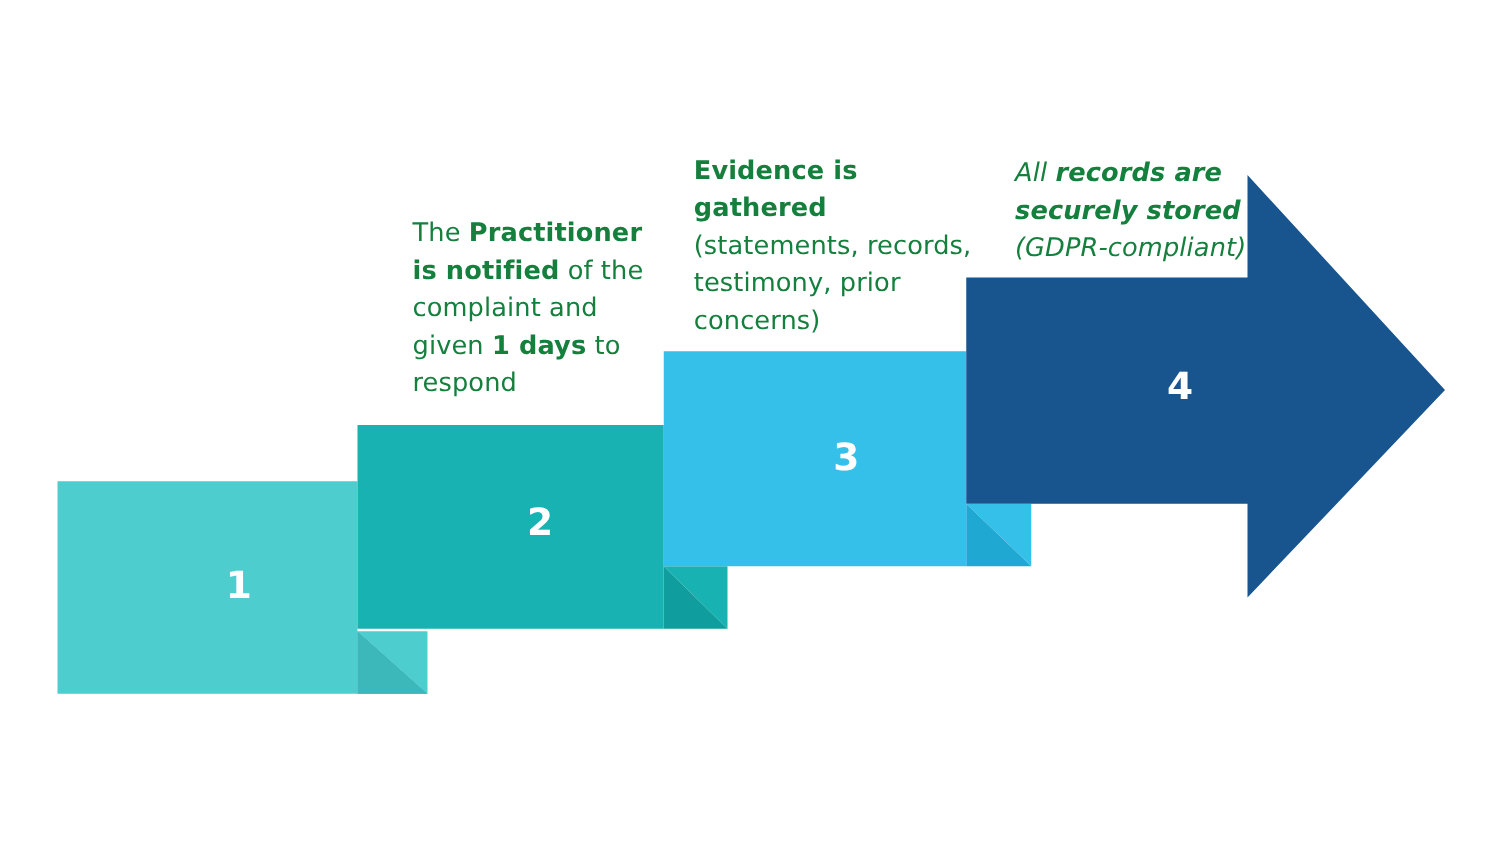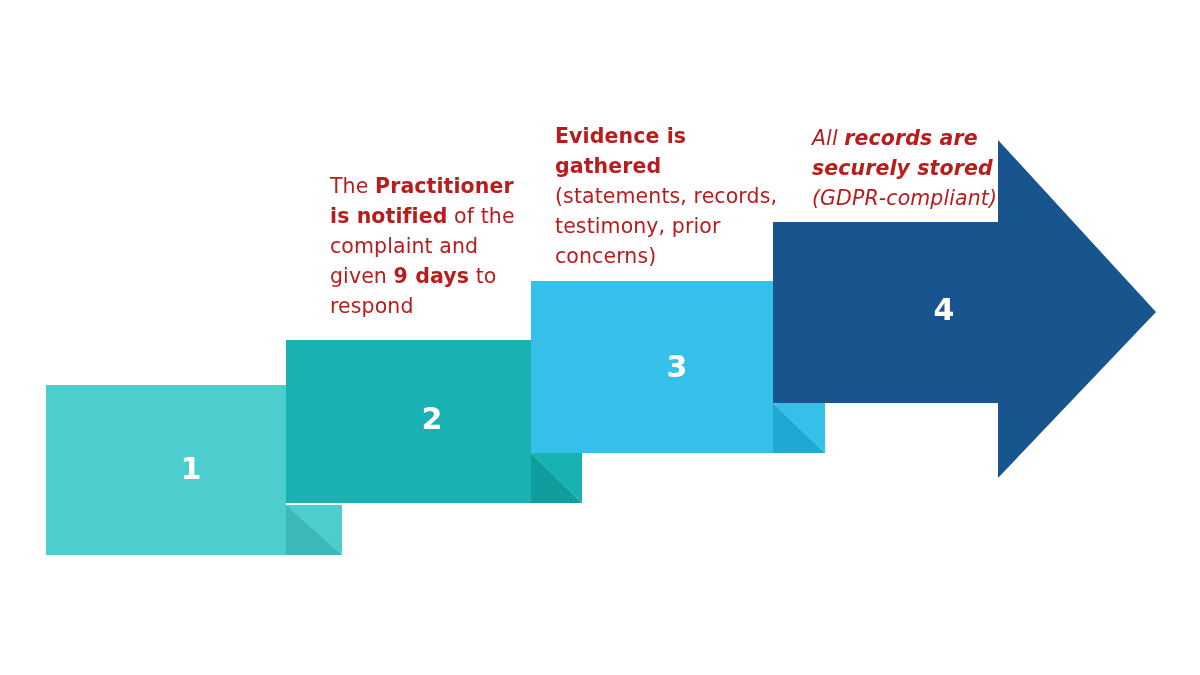--- a/index.html
+++ b/index.html
@@ -26,21 +26,21 @@
     user-select:none;
   }
   #num-1{left:171px;top:454px;}
   #num-2{left:412px;top:404px;}
   #num-3{left:657px;top:352px;}
   #num-4{left:924px;top:295px;}
 
   
   .caption{
     position:absolute;
-    color:#b91c1c;
+    color:#15803d;
     font-size:20.5px;
     line-height:1.46;
     letter-spacing:0.1px;
   }
   .caption b{font-weight:700;}
 
   #cap-1{left:52px;top:196px;width:250px;}
   #cap-2{left:330px;top:172px;width:200px;}
   #cap-3{left:555px;top:122px;width:225px;}
   #cap-4{left:812px;top:124px;width:210px;font-style:italic;}
@@ -75,17 +75,17 @@
     <g>
       <polygon points="773,222 998,222 998,140 1156,312 998,478 998,403 773,403" fill="#18548d"></polygon>
     </g>
   </svg>
 
   <div class="step-num" id="num-1">1</div>
   <div class="step-num" id="num-2">2</div>
   <div class="step-num" id="num-3">3</div>
   <div class="step-num" id="num-4">4</div>
 
-  <div class="caption" id="cap-2"><span>The </span><b>Practitioner is notified</b><span> of the complaint and given </span><b>9 days</b><span> to respond</span></div>
+  <div class="caption" id="cap-2"><span>The </span><b>Practitioner is notified</b><span> of the complaint and given </span><b>1 days</b><span> to respond</span></div>
   <div class="caption" id="cap-3"><b>Evidence is gathered</b><span> (statements, records, testimony, prior concerns)</span></div>
   <div class="caption" id="cap-4"><span>All </span><b>records are securely stored</b><span> (GDPR-compliant)</span></div>
 
 </div>
 
 </body></html>

